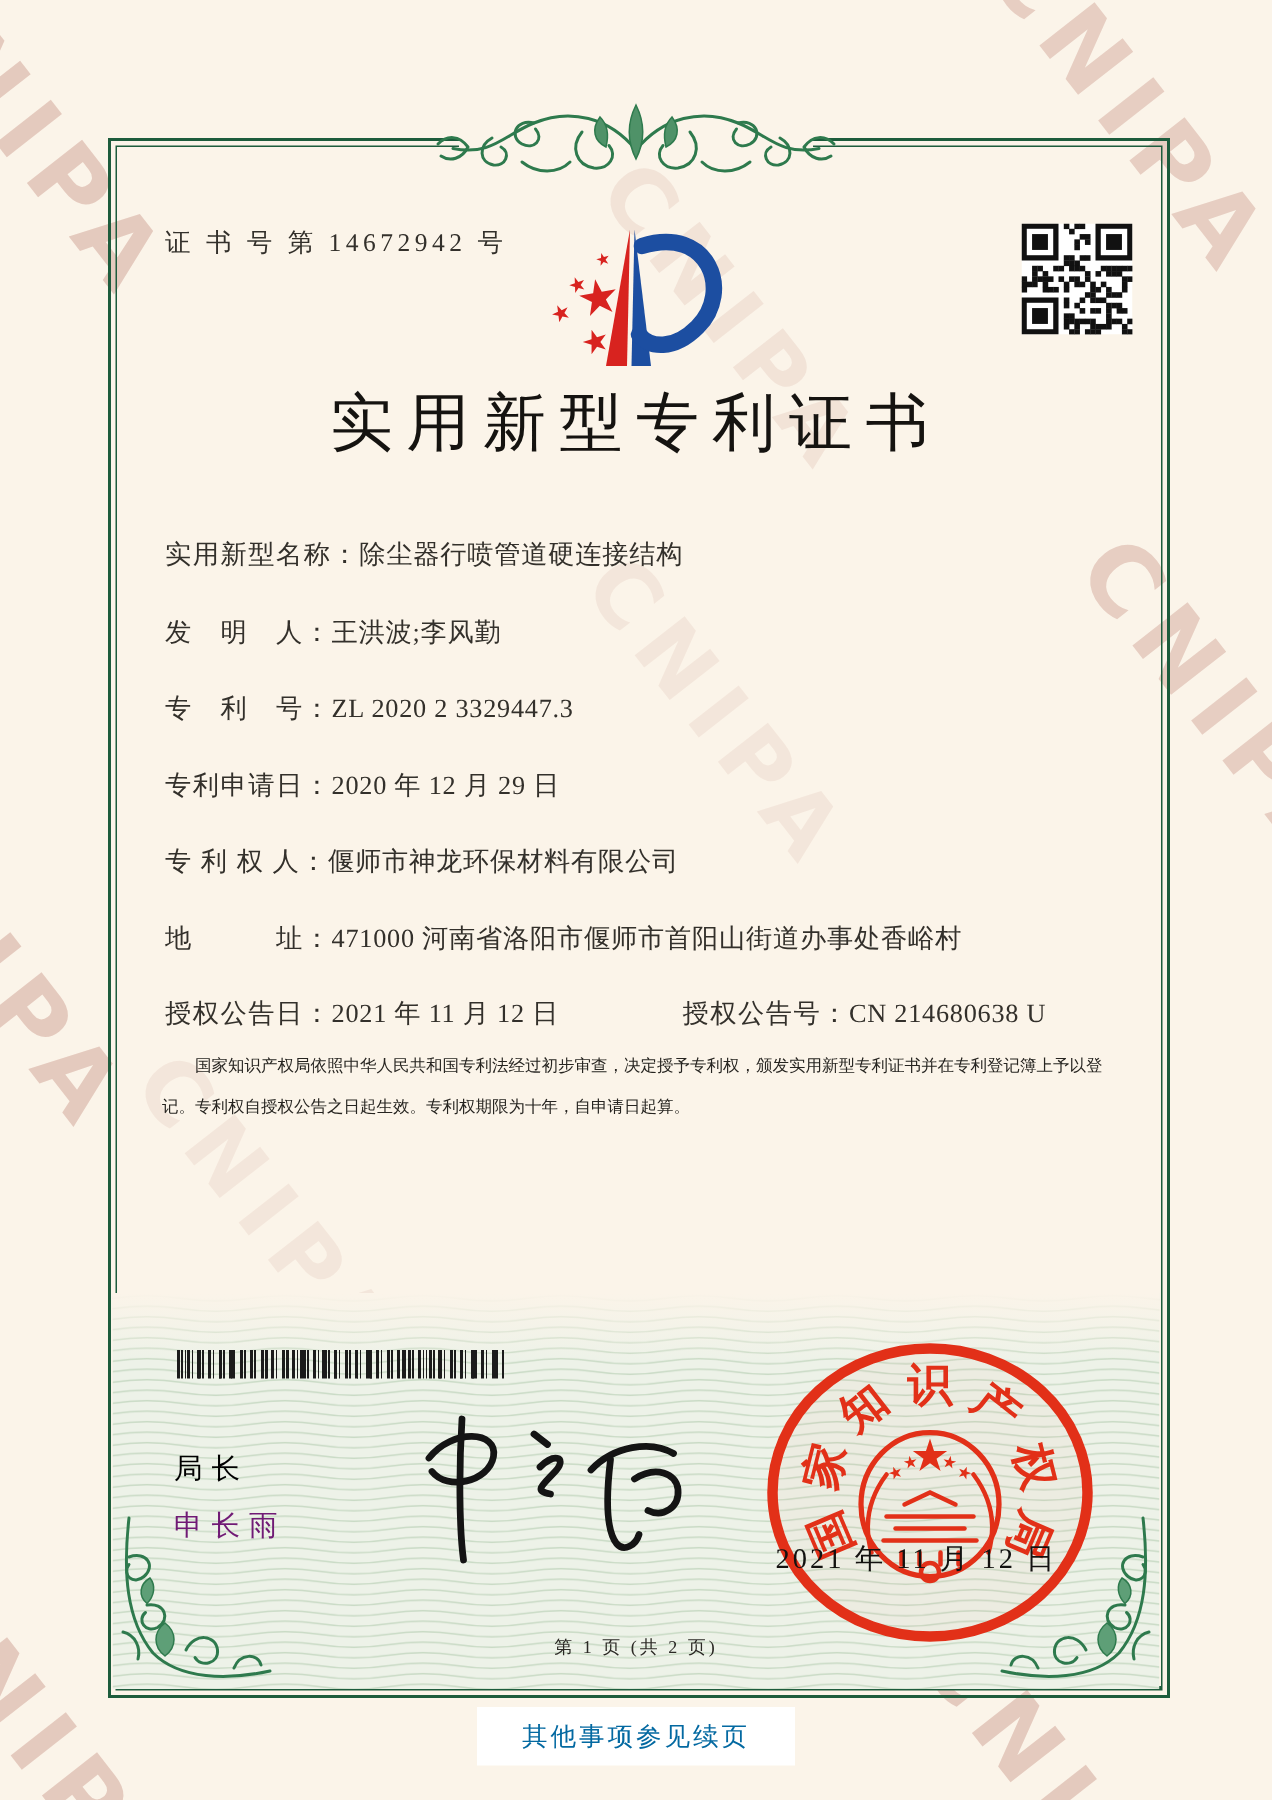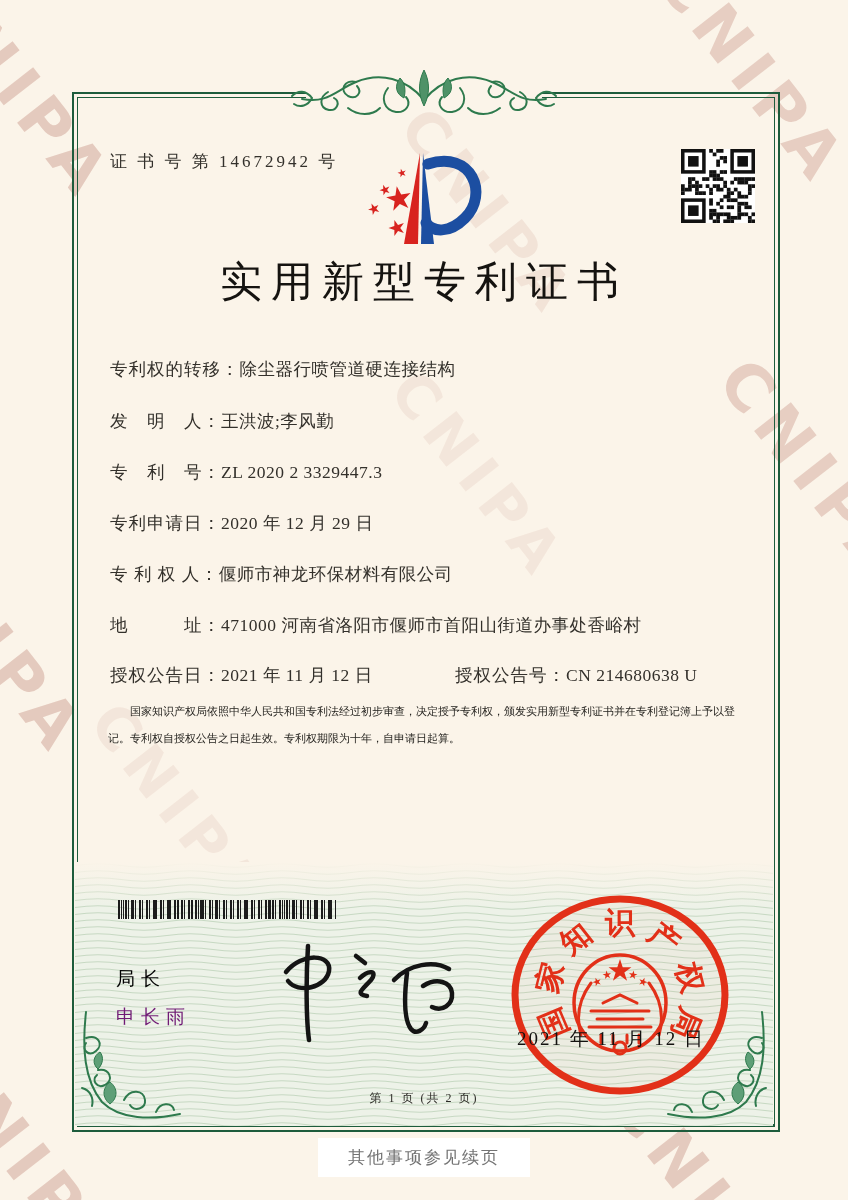--- a/index.html
+++ b/index.html
@@ -39,21 +39,21 @@
                  letter-spacing:6px;z-index:3;}
   .officer-name{position:absolute;left:116px;top:1004px;font-size:19px;color:#701a75;
                 letter-spacing:6px;z-index:3;}
   .sig{position:absolute;left:256px;top:936px;z-index:4;}
   .seal{position:absolute;left:505px;top:885px;z-index:4;}
   .seal-date{position:absolute;left:517px;top:1026px;font-size:19px;color:#131210;
              letter-spacing:2px;z-index:5;white-space:nowrap;}
   .pageinfo{position:absolute;left:0;top:1090px;width:848px;text-align:center;
             font-size:12px;color:#2a2824;letter-spacing:2px;z-index:3;}
   .contbox{position:absolute;left:50%;top:1138px;transform:translateX(-50%);
-           background:#ffffff;padding:8px 30px;font-size:17px;color:#737373;
+           background:#ffffff;padding:8px 30px;font-size:17px;color:#0369a1;
            letter-spacing:2px;z-index:3;white-space:nowrap;}
   .ornament{z-index:4;pointer-events:none;}
   .logo{position:absolute;left:352px;top:142px;z-index:3;}
   .qr{position:absolute;left:681px;top:149px;z-index:3;}
 </style>
 </head>
 <body>
 
 <div class="wm" style="left:-35px;top:-40px;opacity:.5">CNIPA</div>
 <div class="wm" style="left:700px;top:-55px;opacity:.45">CNIPA</div>
@@ -273,21 +273,21 @@
       <rect x="56.38095238095238" y="7.0476190476190474" width="10.571428571428571" height="10.571428571428571"></rect>
       <rect x="0" y="49.33333333333333" width="24.666666666666664" height="24.666666666666664"></rect>
       <rect x="3.5238095238095237" y="52.857142857142854" width="17.61904761904762" height="17.61904761904762" fill="#fff"></rect>
       <rect x="7.0476190476190474" y="56.38095238095238" width="10.571428571428571" height="10.571428571428571"></rect>
     </g>
 </svg>
 
 <div class="title">实用新型专利证书</div>
 
 <div class="frow" style="top:357px">
-  <span class="lb">专利权的转移：</span><span>除尘器行喷管道硬连接结构</span>
+  <span class="lb">实用新型名称：</span><span>除尘器行喷管道硬连接结构</span>
 </div>
 <div class="frow" style="top:409px">
   <span class="lb">发　明　人：</span><span>王洪波;李风勤</span>
 </div>
 <div class="frow" style="top:460px">
   <span class="lb">专　利　号：</span><span>ZL 2020 2 3329447.3</span>
 </div>
 <div class="frow" style="top:511px">
   <span class="lb">专利申请日：</span><span>2020 年 12 月 29 日</span>
 </div>

